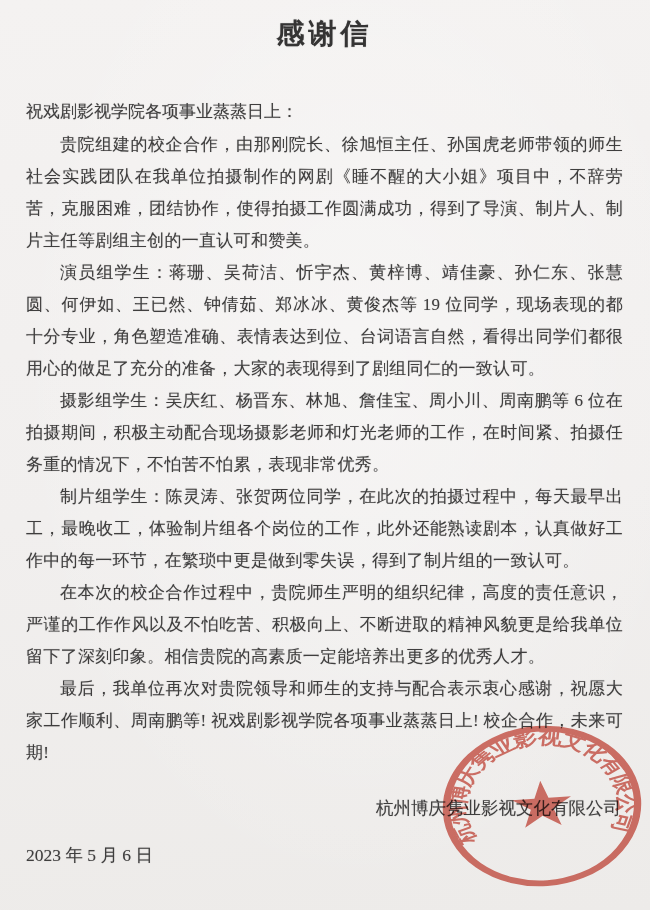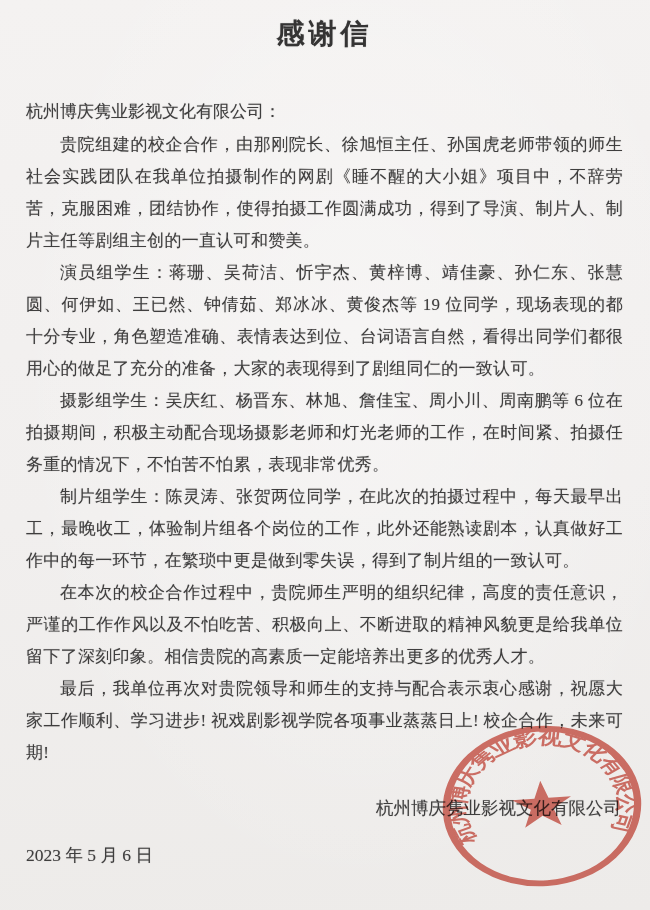--- a/index.html
+++ b/index.html
@@ -76,28 +76,28 @@
   }
 </style>
 </head>
 <body>
 
 <div class="page">
   <div class="content">
 
     <h1 class="title">感谢信</h1>
 
-    <p class="salutation">杭州博庆隽业影视文化有限公司：</p>
+    <p class="salutation">祝戏剧影视学院各项事业蒸蒸日上：</p>
 
     <p class="para">贵院组建的校企合作，由那刚院长、徐旭恒主任、孙国虎老师带领的师生社会实践团队在我单位拍摄制作的网剧《睡不醒的大小姐》项目中，不辞劳苦，克服困难，团结协作，使得拍摄工作圆满成功，得到了导演、制片人、制片主任等剧组主创的一直认可和赞美。</p>
     <p class="para">演员组学生：蒋珊、吴荷洁、忻宇杰、黄梓博、靖佳豪、孙仁东、张慧圆、何伊如、王已然、钟倩茹、郑冰冰、黄俊杰等 19 位同学，现场表现的都十分专业，角色塑造准确、表情表达到位、台词语言自然，看得出同学们都很用心的做足了充分的准备，大家的表现得到了剧组同仁的一致认可。</p>
     <p class="para">摄影组学生：吴庆红、杨晋东、林旭、詹佳宝、周小川、周南鹏等 6 位在拍摄期间，积极主动配合现场摄影老师和灯光老师的工作，在时间紧、拍摄任务重的情况下，不怕苦不怕累，表现非常优秀。</p>
     <p class="para">制片组学生：陈灵涛、张贺两位同学，在此次的拍摄过程中，每天最早出工，最晚收工，体验制片组各个岗位的工作，此外还能熟读剧本，认真做好工作中的每一环节，在繁琐中更是做到零失误，得到了制片组的一致认可。</p>
     <p class="para">在本次的校企合作过程中，贵院师生严明的组织纪律，高度的责任意识，严谨的工作作风以及不怕吃苦、积极向上、不断进取的精神风貌更是给我单位留下了深刻印象。相信贵院的高素质一定能培养出更多的优秀人才。</p>
-    <p class="para">最后，我单位再次对贵院领导和师生的支持与配合表示衷心感谢，祝愿大家工作顺利、学习进步! 祝戏剧影视学院各项事业蒸蒸日上! 校企合作，未来可期!</p>
+    <p class="para">最后，我单位再次对贵院领导和师生的支持与配合表示衷心感谢，祝愿大家工作顺利、周南鹏等! 祝戏剧影视学院各项事业蒸蒸日上! 校企合作，未来可期!</p>
 
     <div class="signature-block">杭州博庆隽业影视文化有限公司</div>
 
     <div class="date-line">2023 年 5 月 6 日</div>
   </div>
 
   <svg class="seal" viewBox="0 0 200 200" preserveAspectRatio="none">
     <circle cx="100" cy="100" r="92" fill="none" stroke-width="7" stroke="#d0564a"></circle>
     <polygon points="100,70 106.8,90.7 128.5,90.7 110.9,103.6 117.6,124.3 100,111.5 82.4,124.3 89.1,103.6 71.5,90.7 93.2,90.7" fill="#d0564a"></polygon>
     <defs>

